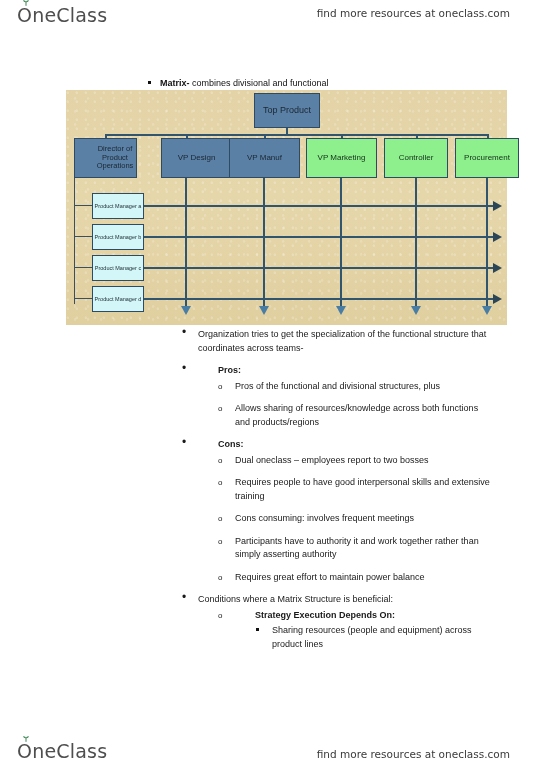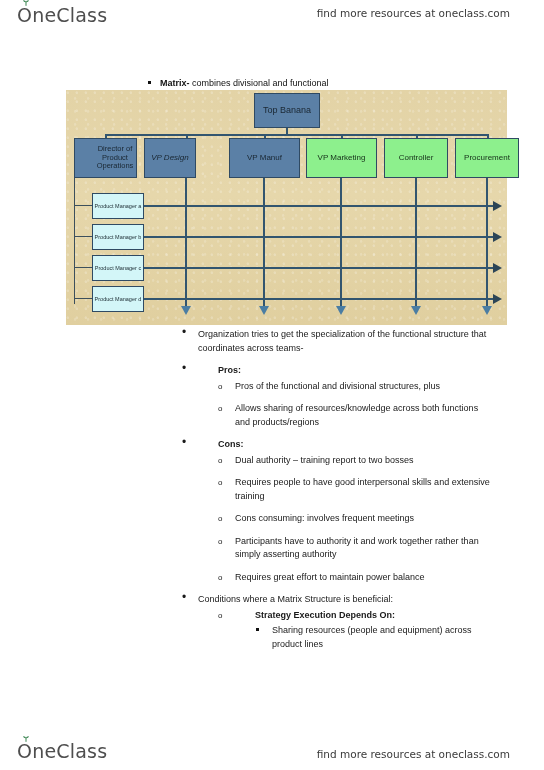--- a/index.html
+++ b/index.html
@@ -98,21 +98,21 @@
   .node.blue  { background: #5b80a6; color: #1a2733; }
   .node.green { background: #8df08d; color: #16301a; }
   .node.cyan  { background: #d3f6f8; color: #1c2c33; }
 
   #node-top-banana {
     left: 188px; top: 3px; width: 66px; height: 35px;
     font-size: 9px;
   }
   .row-fn { top: 48px; height: 40px; font-size: 8px; }
   #node-director   { left: 8px;   width: 63px; font-size: 7.5px; padding-left: 19px; }
-  #node-vp-design  { left: 78px;  width: 52px; font-style: italic; }
+  #node-vp-design  { left: 95px;  width: 71px; }
   #node-vp-manuf   { left: 163px; width: 71px; }
   #node-vp-mktg    { left: 240px; width: 71px; }
   #node-controller { left: 318px; width: 64px; }
   #node-procure    { left: 389px; width: 64px; }
 
   .row-pm { left: 26px; width: 52px; height: 26px; font-size: 5.5px; }
   #node-pm-a { top: 103px; }
   #node-pm-b { top: 134px; }
   #node-pm-c { top: 165px; }
   #node-pm-d { top: 196px; }
@@ -192,21 +192,21 @@
   </div>
   <div class="promo">find more resources at oneclass.com</div>
 </div>
 
 <div class="slide-title">
   <span class="sq"></span><b>Matrix-</b><span> combines divisional and functional</span>
 </div>
 
 <div id="org-chart">
 
-  <div class="node blue" id="node-top-banana">Top Banana</div>
+  <div class="node blue" id="node-top-banana">Top Product</div>
 
   <div class="ln v" style="left:220px; top:38px; height:8px;"></div>
 
   <div class="ln h" style="left:39px; top:44px; width:383px;"></div>
 
   <div class="ln v" style="left:39px;  top:44px; height:5px;"></div>
   <div class="ln v" style="left:120px; top:44px; height:5px;"></div>
   <div class="ln v" style="left:198px; top:44px; height:5px;"></div>
   <div class="ln v" style="left:275px; top:44px; height:5px;"></div>
   <div class="ln v" style="left:350px; top:44px; height:5px;"></div>
@@ -280,21 +280,21 @@
     <span class="txt">Allows sharing of resources/knowledge across both functions and products/regions</span>
   </div>
 
   <div class="li lvl1 tight">
     <span class="bullet">•</span>
     <span class="txt"><b>Cons:</b></span>
   </div>
 
   <div class="li lvl2">
     <span class="bullet">o</span>
-    <span class="txt">Dual authority – training report to two bosses</span>
+    <span class="txt">Dual oneclass – employees report to two bosses</span>
   </div>
 
   <div class="li lvl2">
     <span class="bullet">o</span>
     <span class="txt">Requires people to have good interpersonal skills and extensive training</span>
   </div>
 
   <div class="li lvl2">
     <span class="bullet">o</span>
     <span class="txt">Cons consuming: involves frequent meetings</span>

